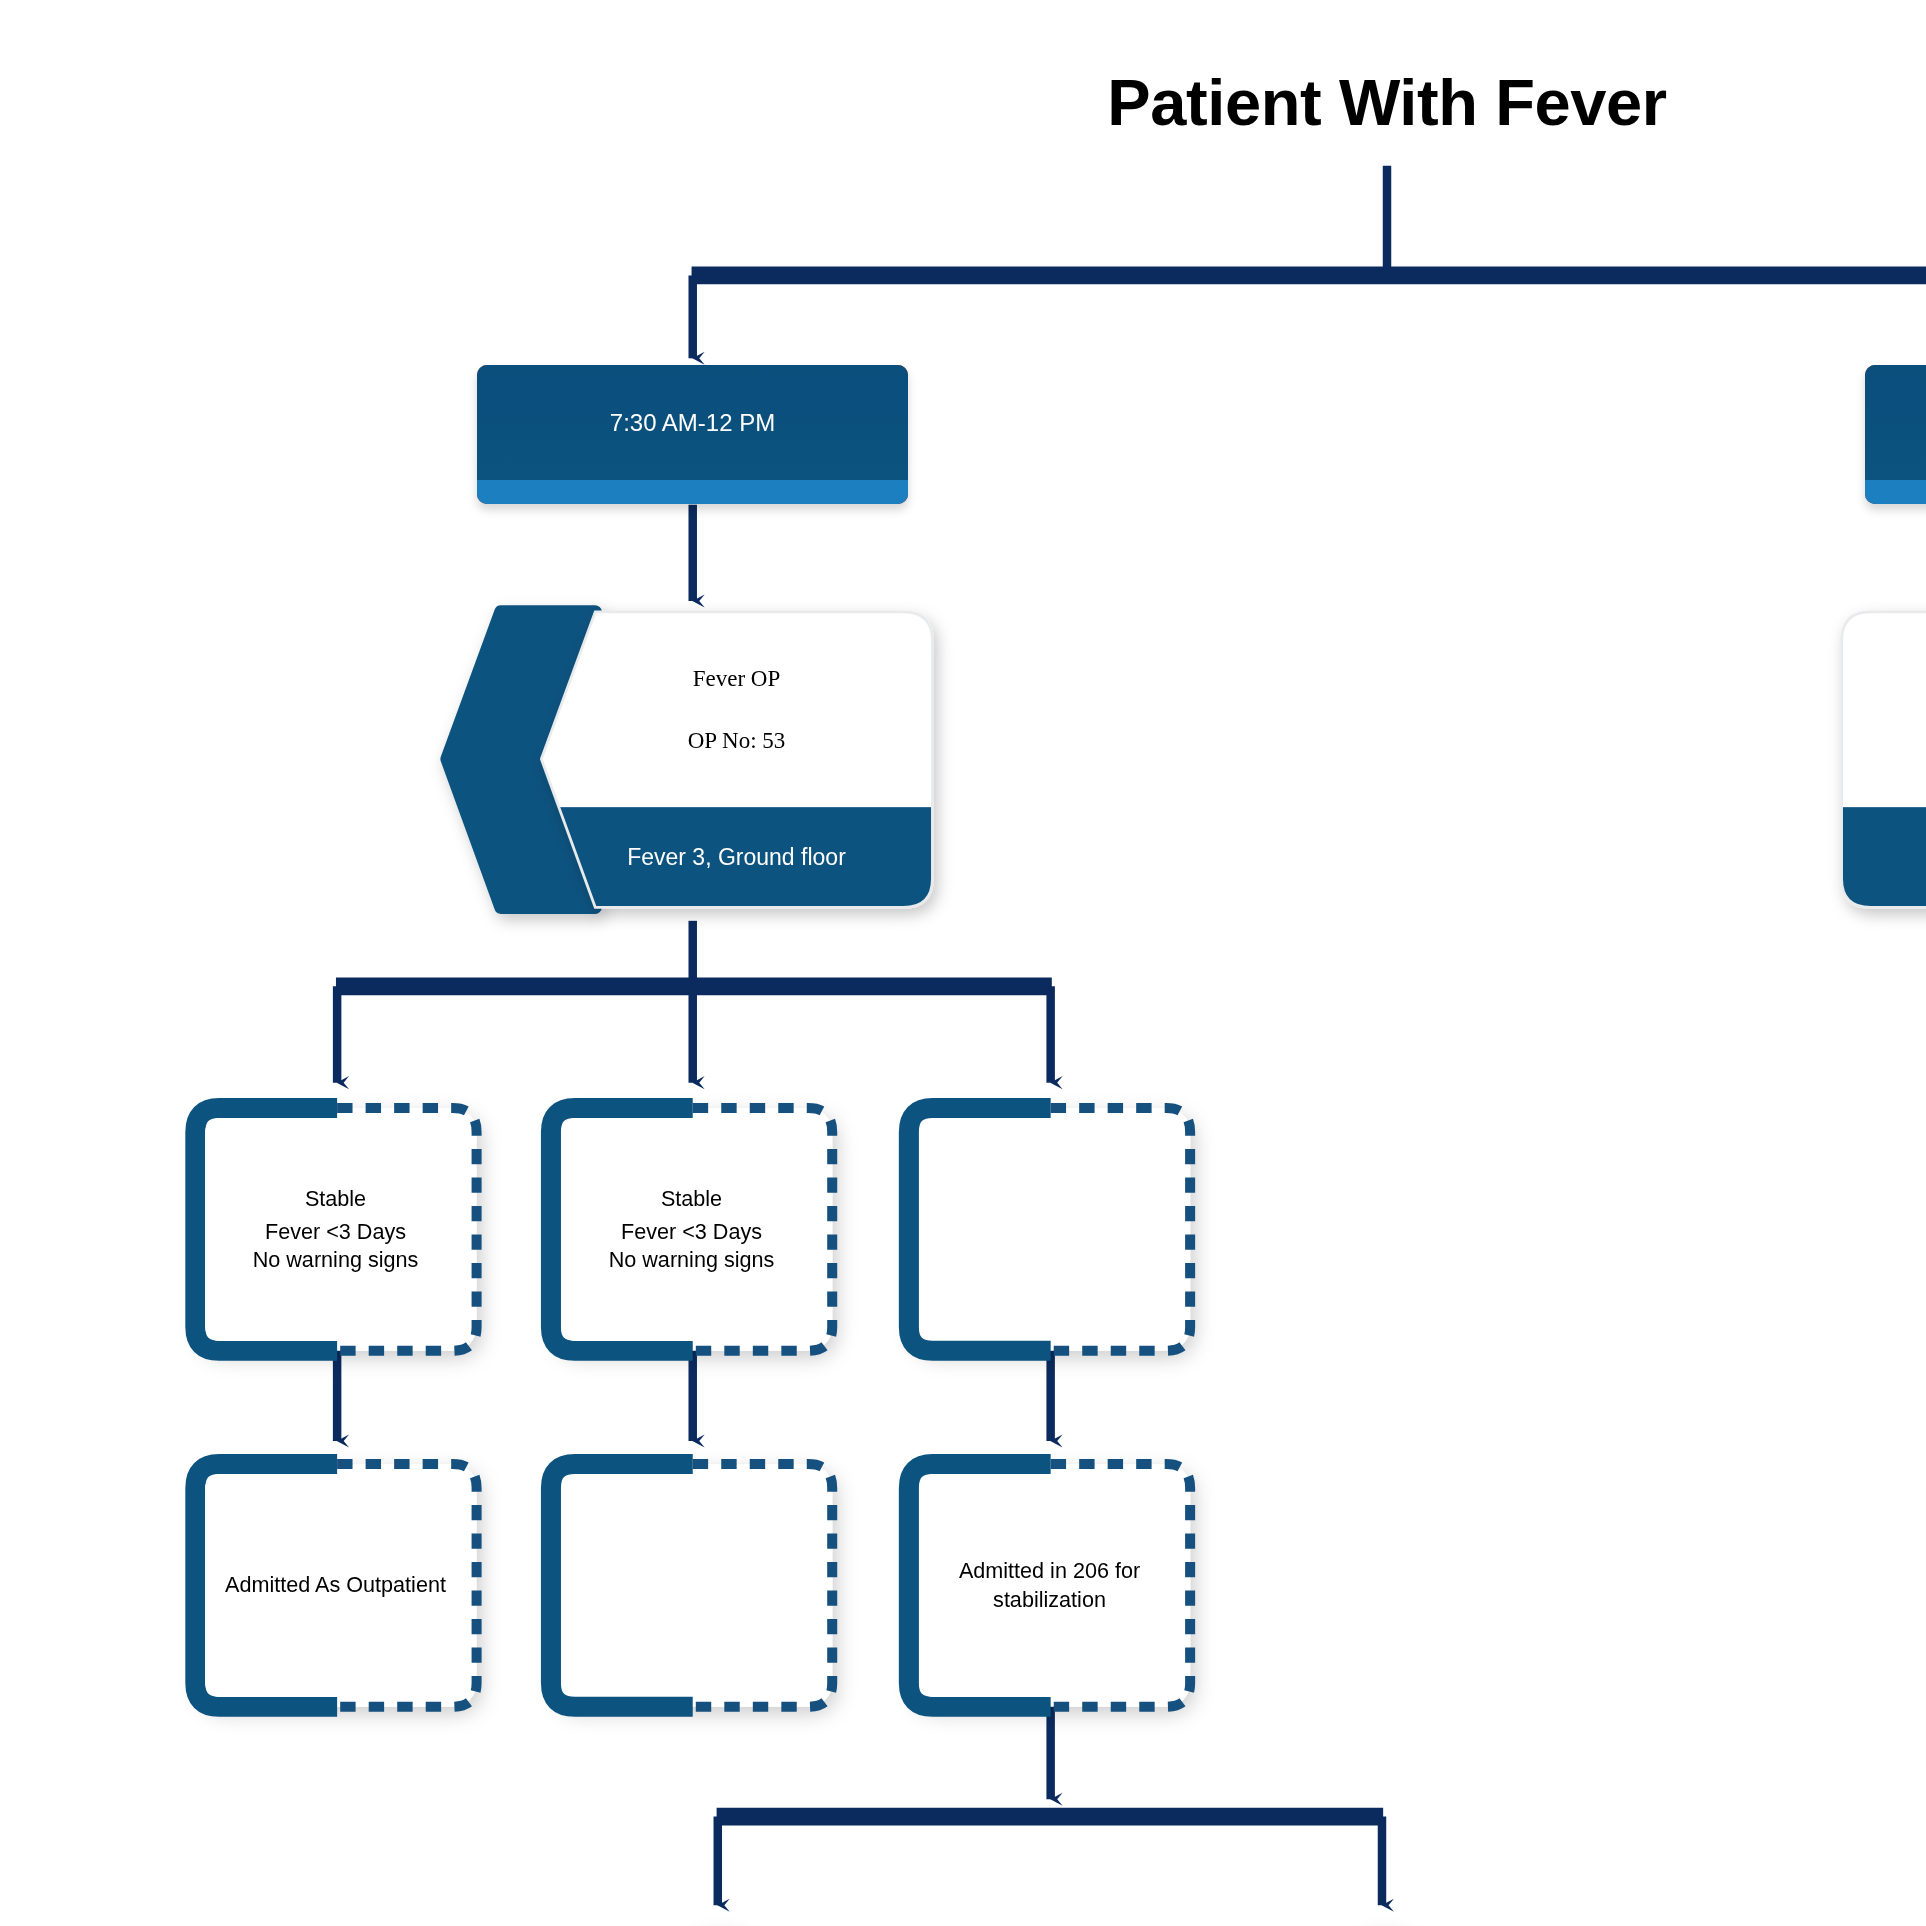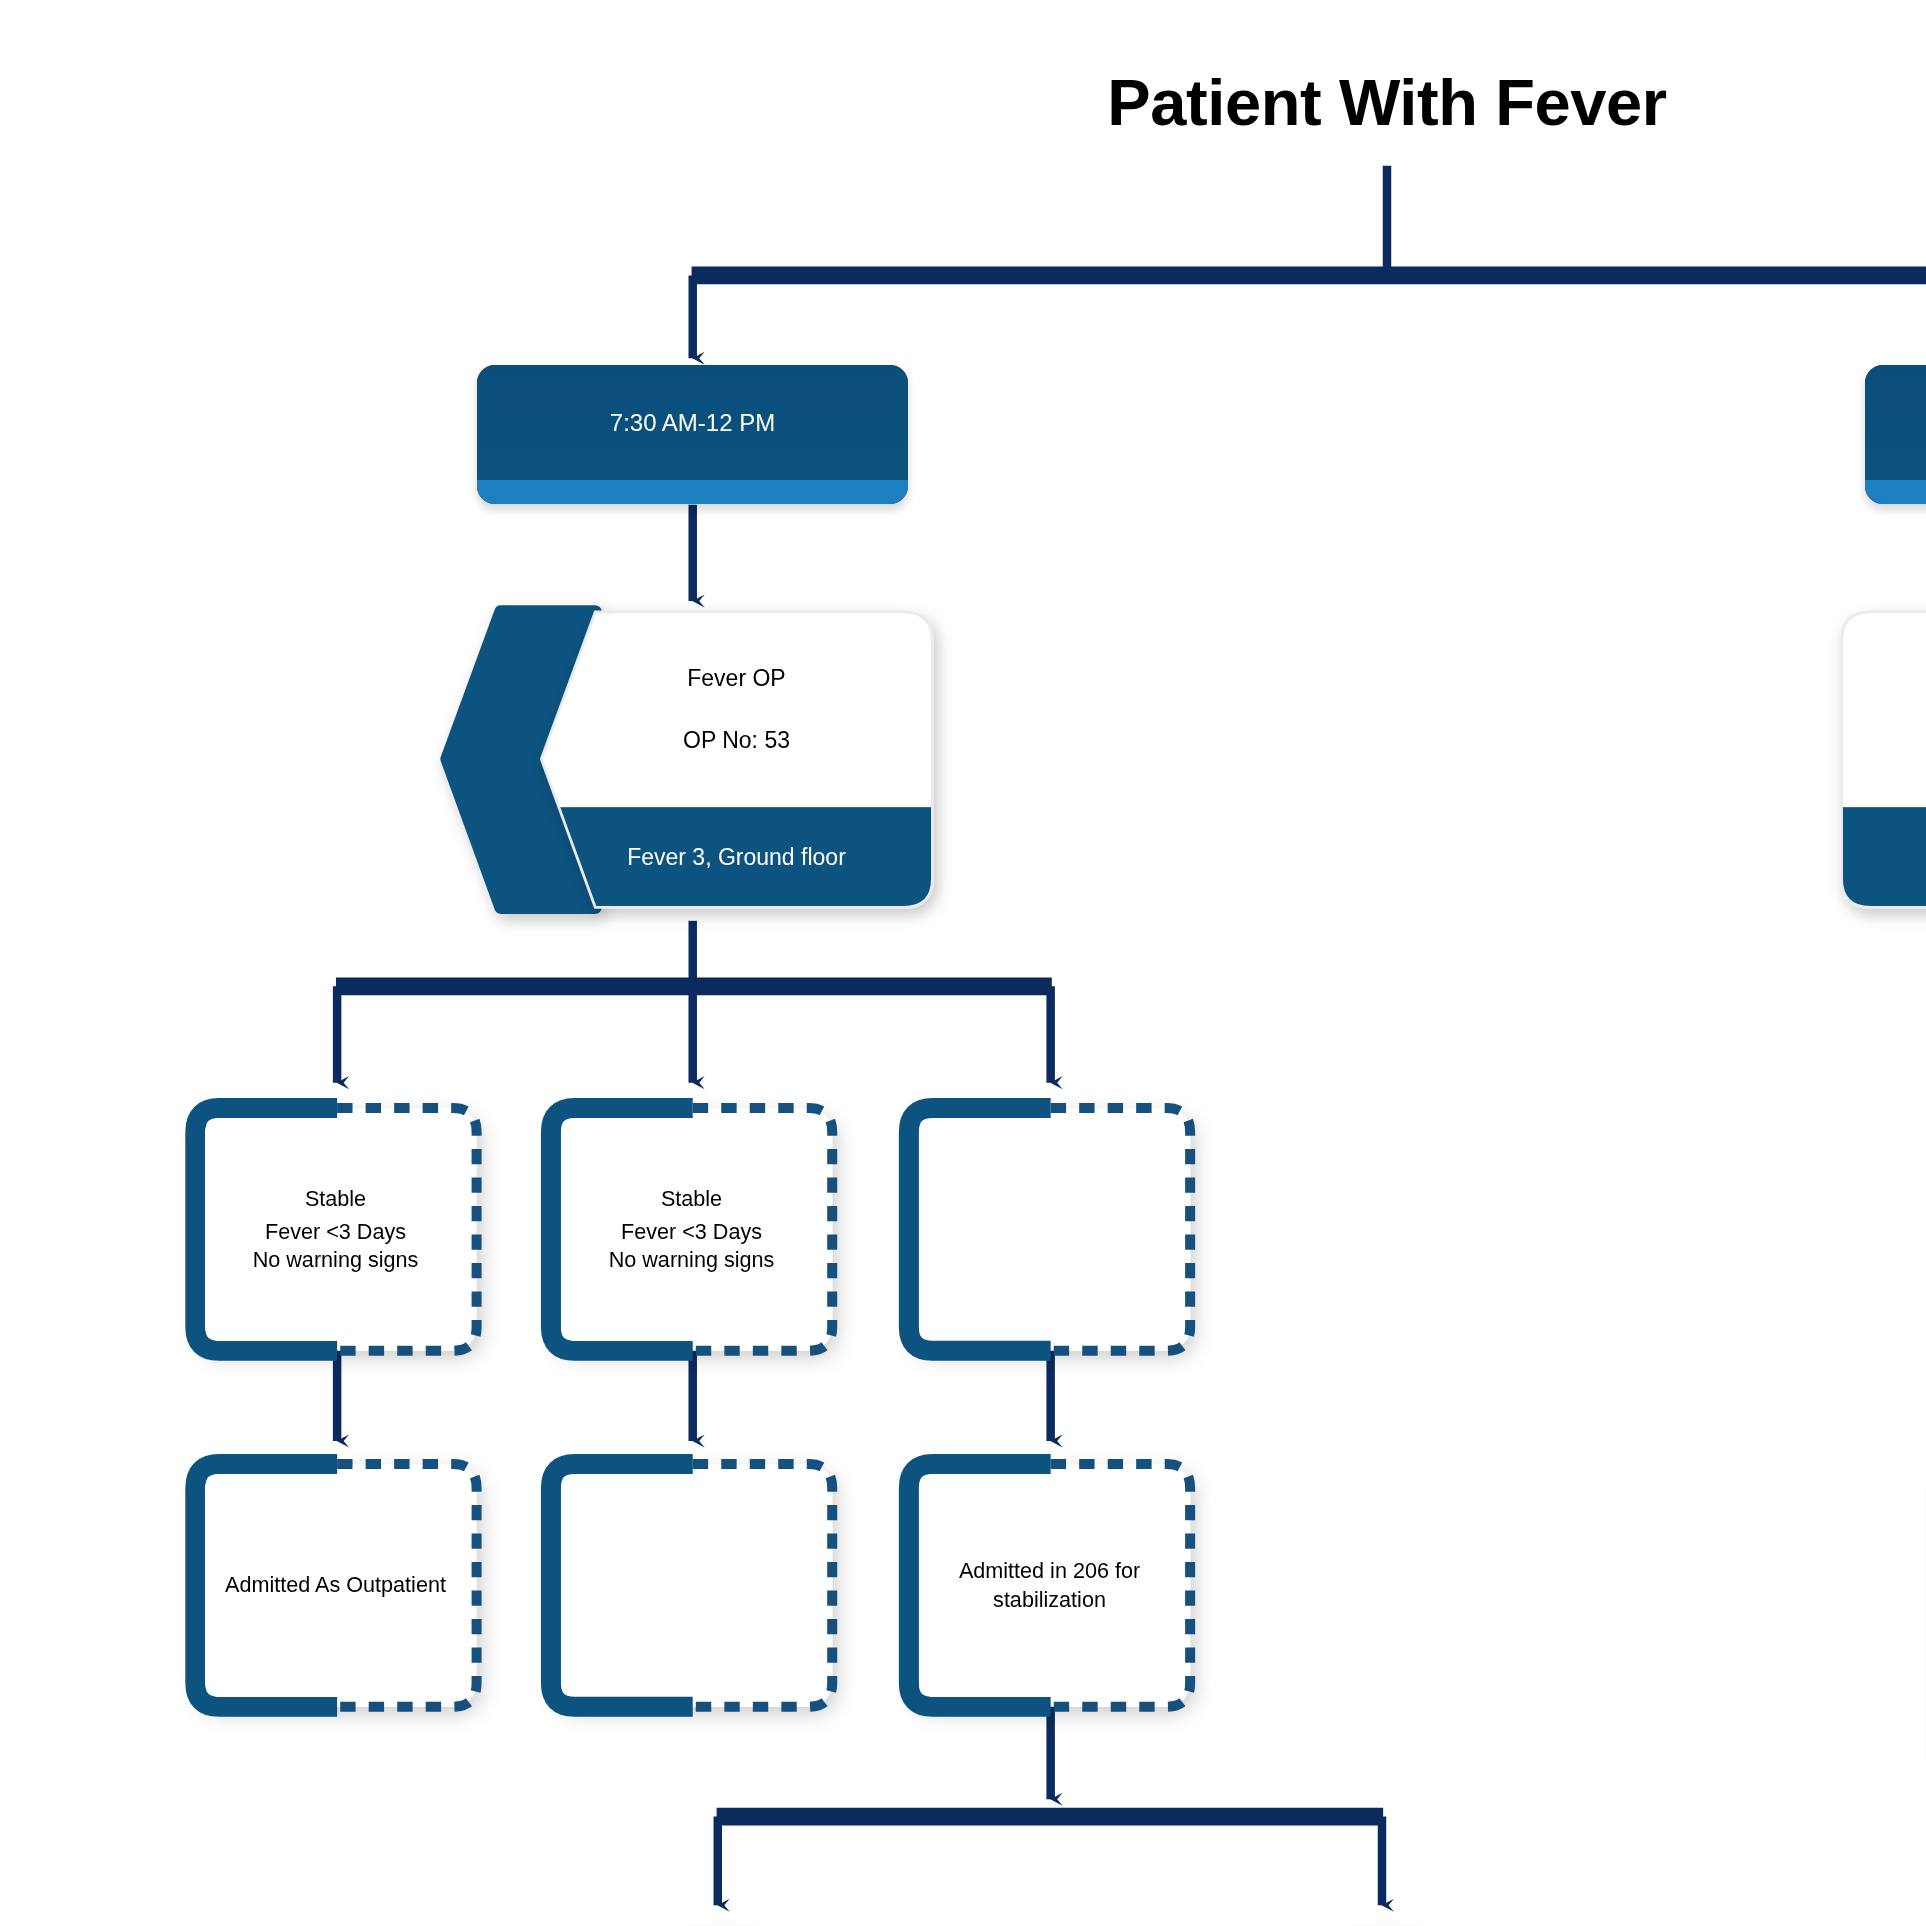--- a/index.html
+++ b/index.html
@@ -10,21 +10,21 @@
 
   
   #title{
     position:absolute;left:0;top:65px;width:2774px;text-align:center;
     font-size:65px;font-weight:bold;color:#000000;letter-spacing:-0.4px;
     font-family:"Liberation Sans", sans-serif;
   }
 
   
   .timebox{
-    position:absolute;border-radius:18px;overflow:hidden;
+    position:absolute;border-radius:10px;overflow:hidden;
     background:#7f1d1d;
     box-shadow:0 5.4px 10px rgba(0,0,0,0.16);
   }
   .timebox .tb-main{
     position:absolute;left:0;top:0;right:0;bottom:24px;
     background:linear-gradient(180deg,#0A4E7C 0%,#0C537F 100%);
     display:flex;align-items:center;justify-content:center;
   }
   .timebox .tb-strip{
     position:absolute;left:0;right:0;bottom:0;height:24px;background:#1C7FC0;
@@ -33,21 +33,21 @@
     color:#ffffff;font-size:24px;font-weight:400;text-align:center;
     font-family:"Liberation Sans", sans-serif;
   }
 
   
   .chev-wrap{position:absolute;}
   .chev-wrap .hx-text{
     position:absolute;left:0;right:0;display:flex;flex-direction:column;
     align-items:center;justify-content:center;text-align:center;
   }
-  .hx-top{color:#000000;font-size:23px;line-height:1.45;}
+  .hx-top{color:#000000;font-size:23px;line-height:1.45;font-family:Liberation Serif, serif;}
   .hx-bot{color:#ffffff;font-size:23px;line-height:1.25;}
 
   
   .card{position:absolute;}
   .card .c-inner{
     position:absolute;left:10px;top:10px;right:10px;bottom:10px;
     background:#ffffff;border-radius:14.6px;
     display:flex;align-items:center;justify-content:center;text-align:center;
     padding:3.9px 10px;box-sizing:border-box;
   }

